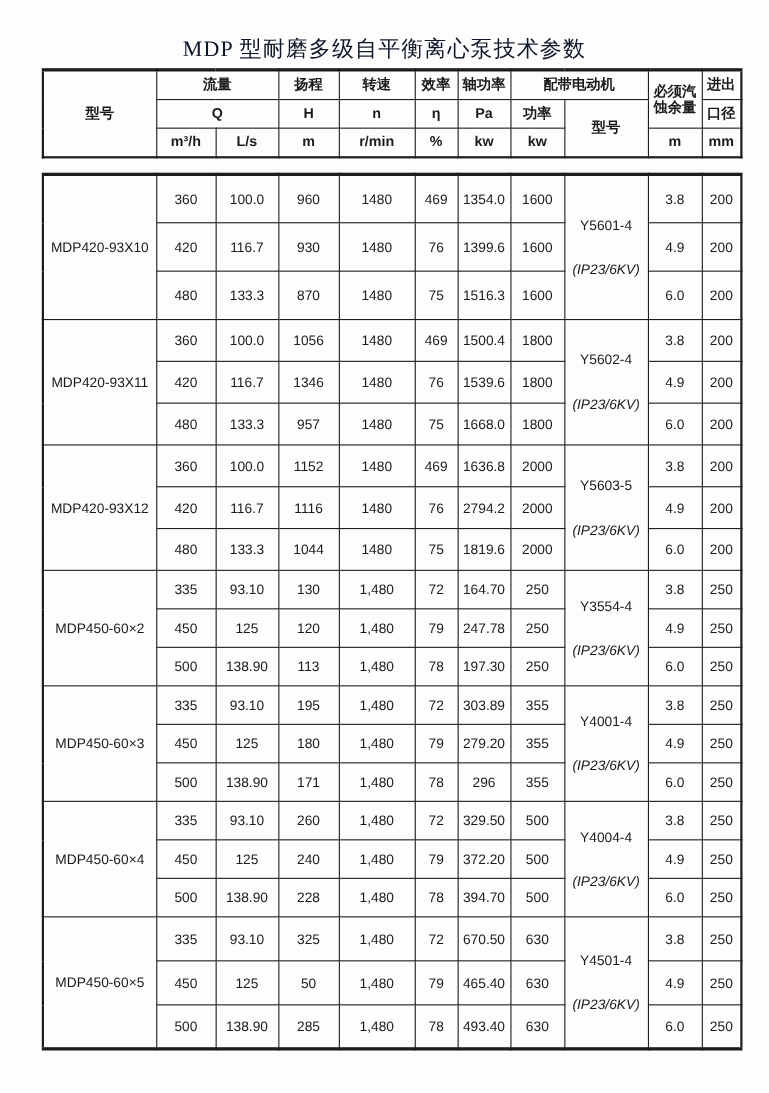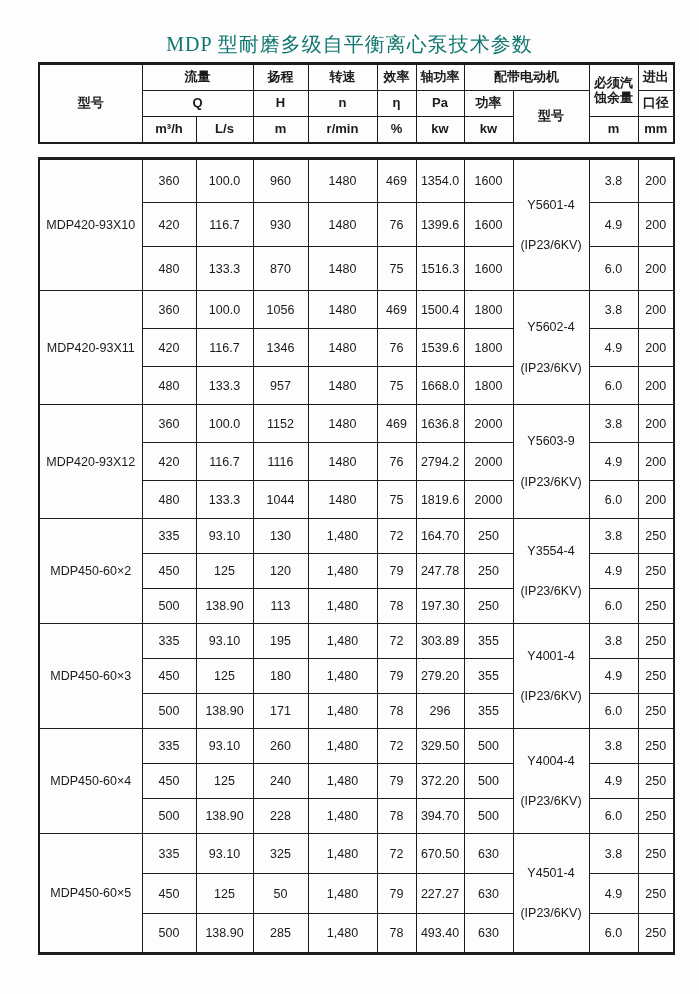--- a/index.html
+++ b/index.html
@@ -9,21 +9,21 @@
     font-family: "Liberation Sans", "DejaVu Sans", sans-serif;
     color: #1a1a1a;
   }
   .page { position: relative; width: 699px; height: 994px; overflow: hidden; }
   .title {
     padding-top: 31px;
     text-align: center;
     font-family: "Liberation Serif", "DejaVu Serif", serif;
     font-size: 20px;
     letter-spacing: 1px;
-    color: #0f766e;
+    color: #0f172a;
   }
   .tables { margin: 4px 0 0 38px; width: 636px; }
   table { border-collapse: collapse; table-layout: fixed; width: 635px; }
   td { padding: 0; overflow: hidden; }
 
   
   .hdr-table { border: 2px solid #1c1c1c; border-top: 3px solid #1c1c1c; }
   .hdr-table td {
     border: 1px solid #1c1c1c;
     text-align: center; vertical-align: middle;
@@ -33,21 +33,21 @@
 
   
   .body-table { margin-top: 13px; border: 2px solid #1c1c1c; border-top: 3px solid #1c1c1c; border-bottom: 3px solid #1c1c1c; }
   .body-table td {
     border: 1px solid #1c1c1c;
     text-align: center; vertical-align: middle;
     font-size: 12.5px;
   }
   .body-table td.model { font-size: 12.5px; letter-spacing: 0; }
   .body-table td.motor div { line-height: 1.0; }
-  .body-table td.motor div + div { margin-top: 28px; }
+  .body-table td.motor div + div { margin-top: 28px; font-style: italic; }
 </style>
 </head>
 <body>
 
 <div class="page">
 
   <div class="title">MDP 型耐磨多级自平衡离心泵技术参数</div>
 
   <div class="tables">
 
@@ -198,21 +198,21 @@
           <tr style="height: 38px;">
             <td rowspan="3" class="model">MDP420-93X12</td>
             <td>360</td>
             <td>100.0</td>
             <td>1152</td>
             <td>1480</td>
             <td>469</td>
             <td>1636.8</td>
             <td>2000</td>
             <td rowspan="3" class="motor">
-              <div>Y5603-9</div>
+              <div>Y5603-5</div>
               <div>(IP23/6KV)</div>
             </td>
             <td>3.8</td>
             <td>200</td>
           </tr>
           <tr style="height: 38px;">
             <td>420</td>
             <td>116.7</td>
             <td>1116</td>
             <td>1480</td>
@@ -362,21 +362,21 @@
             </td>
             <td>3.8</td>
             <td>250</td>
           </tr>
           <tr style="height: 40px;">
             <td>450</td>
             <td>125</td>
             <td>50</td>
             <td>1,480</td>
             <td>79</td>
-            <td>227.27</td>
+            <td>465.40</td>
             <td>630</td>
             <td>4.9</td>
             <td>250</td>
           </tr>
           <tr style="height: 40px;">
             <td>500</td>
             <td>138.90</td>
             <td>285</td>
             <td>1,480</td>
             <td>78</td>

